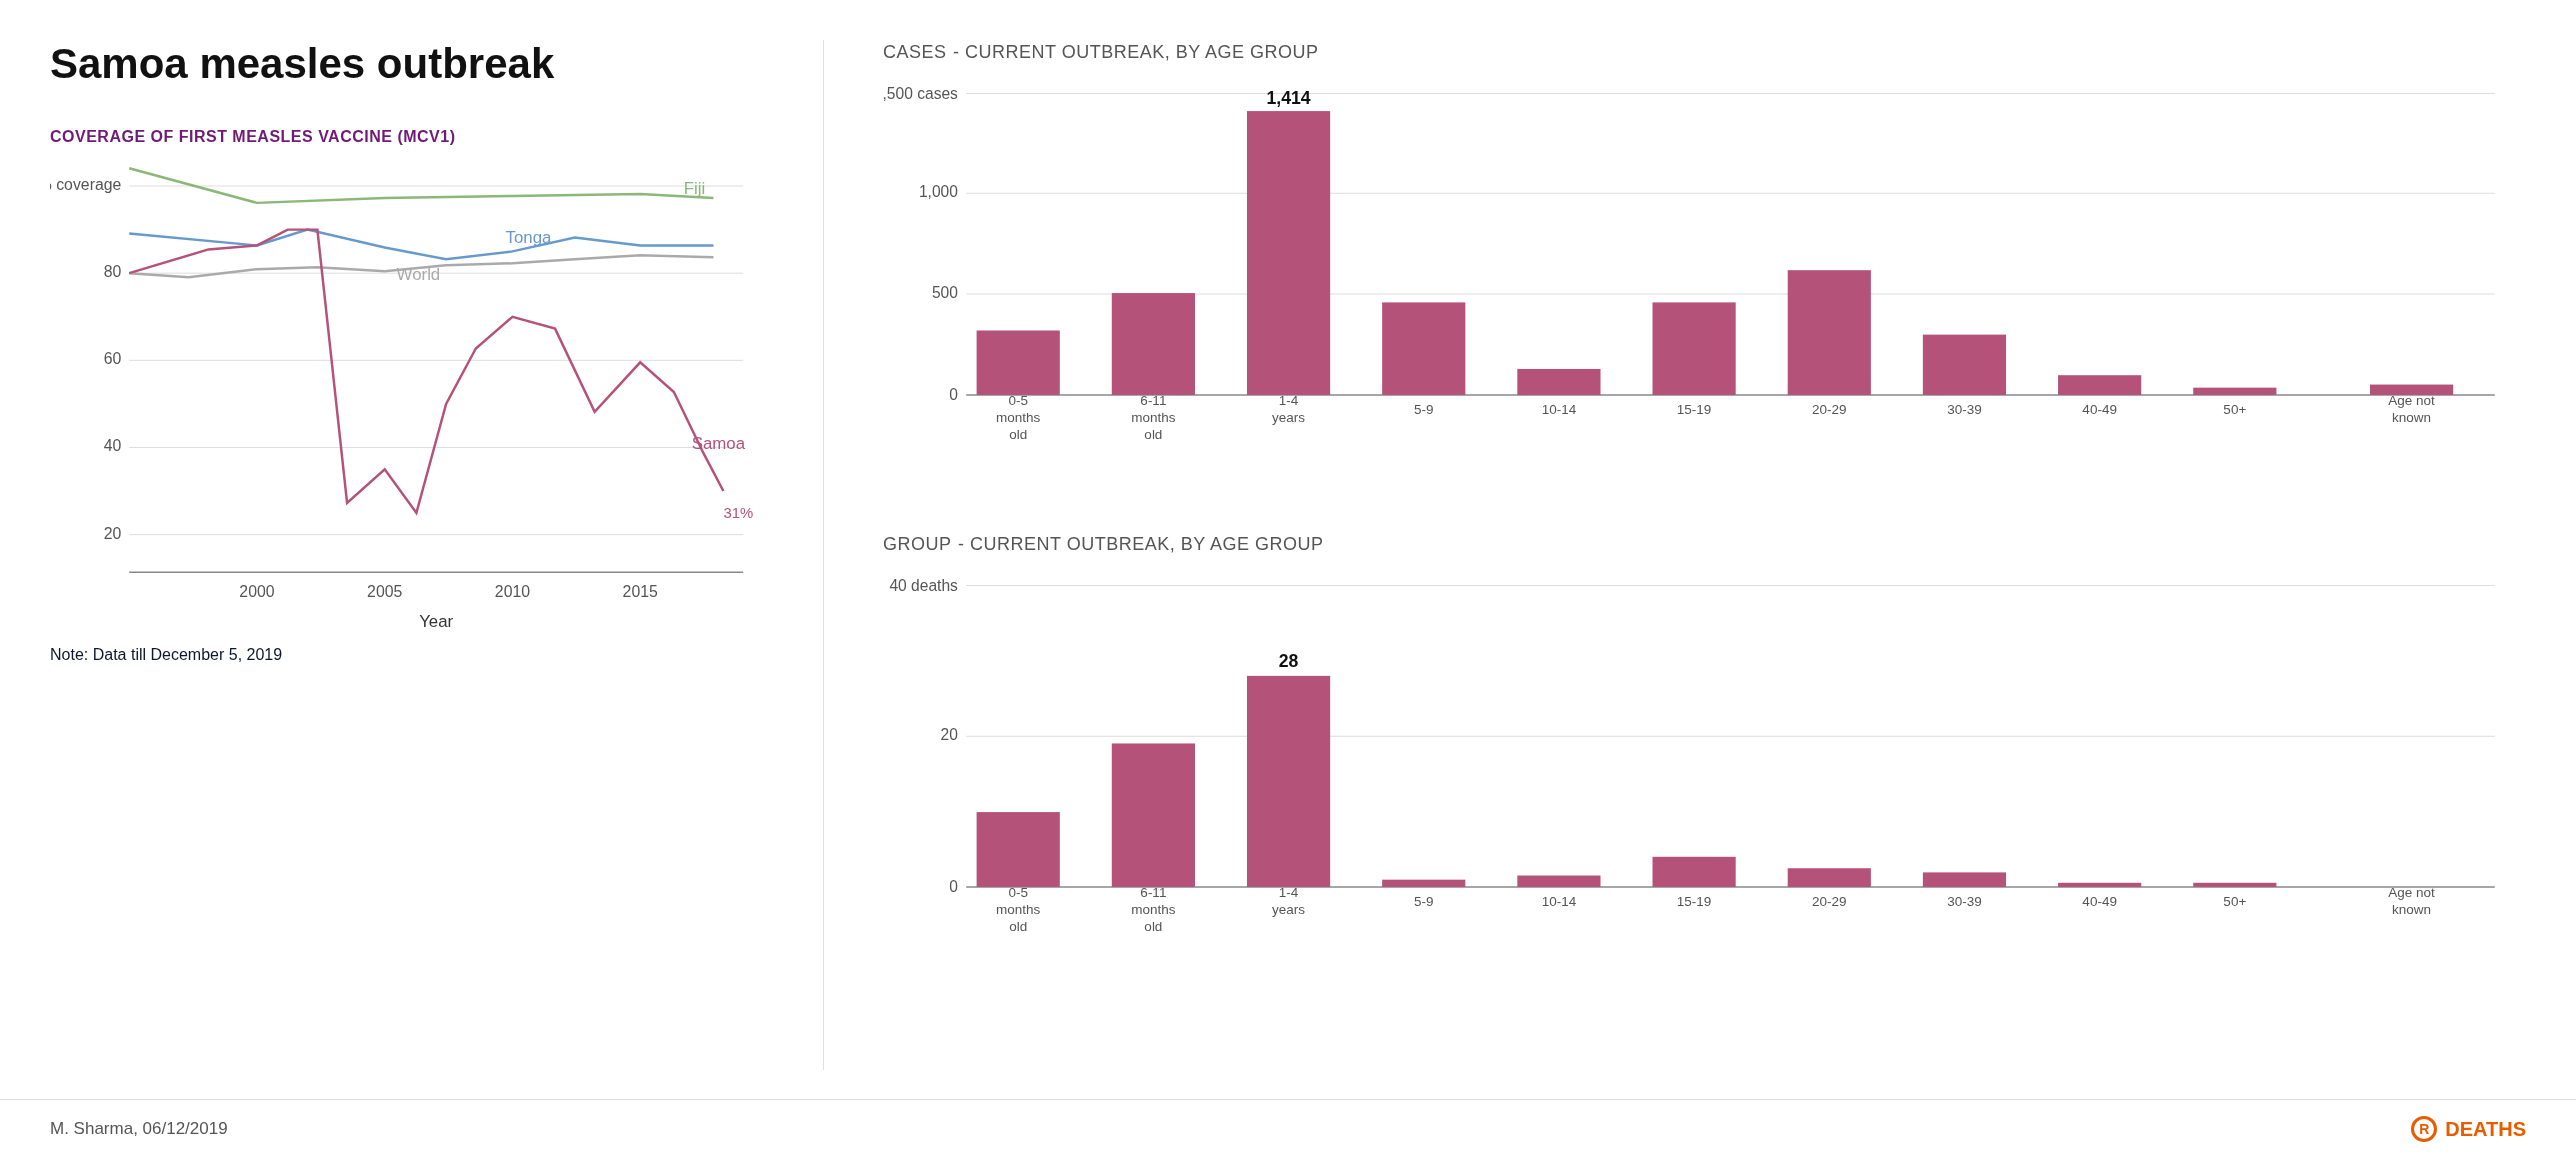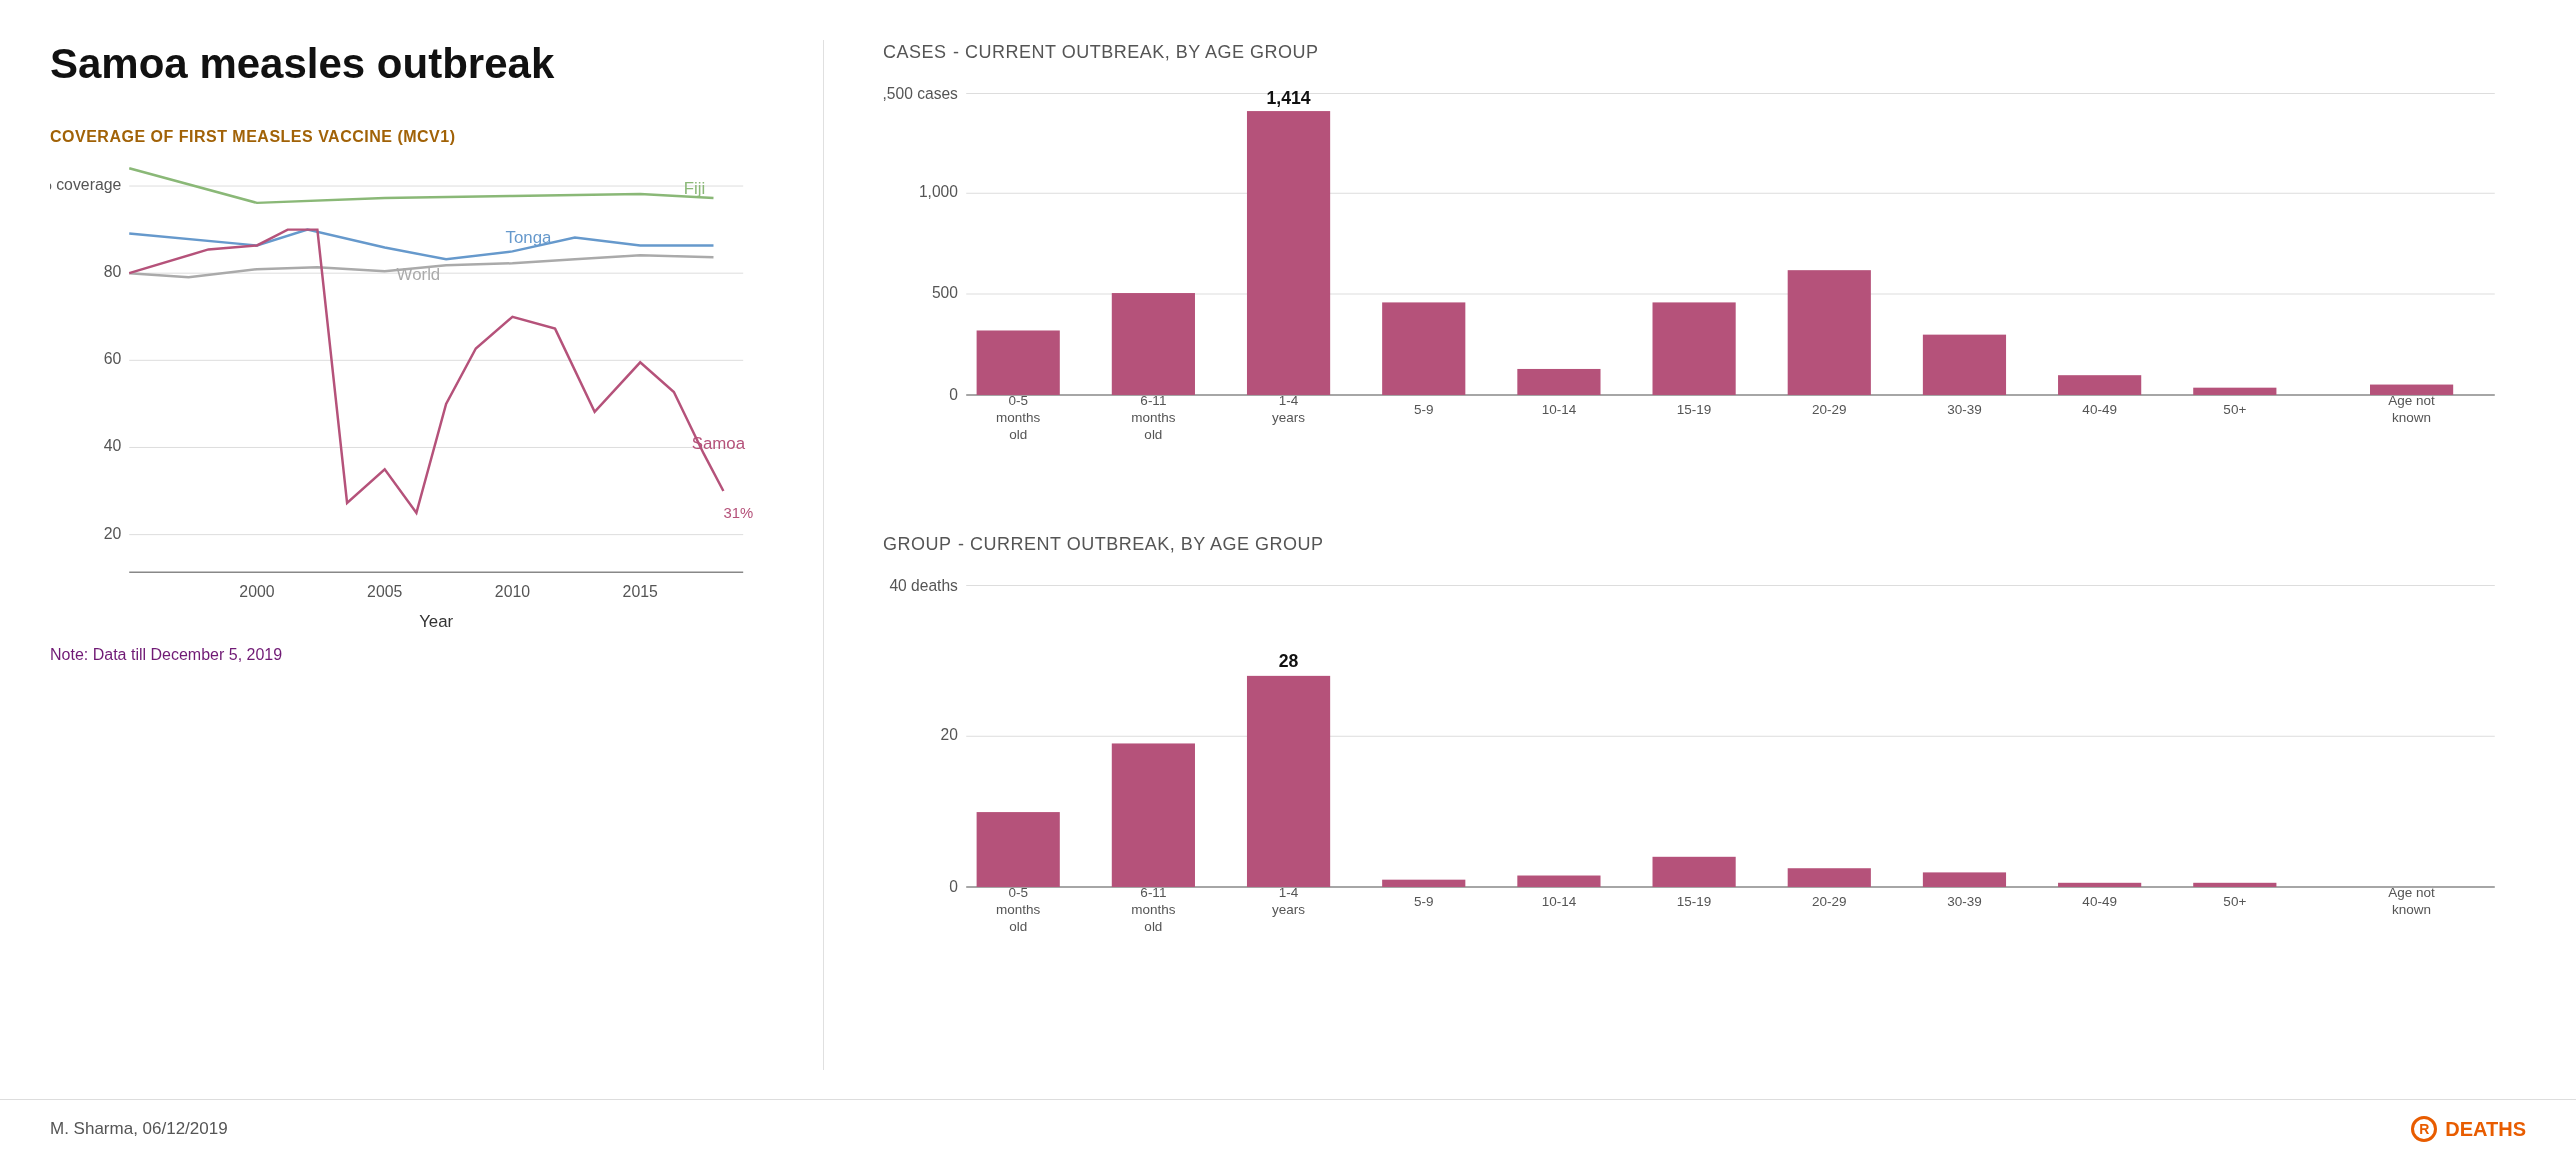--- a/index.html
+++ b/index.html
@@ -32,37 +32,37 @@
     .description {
       font-size: 20px;
       color: #333;
       line-height: 1.5;
       margin-bottom: 40px;
       max-width: 555px;
     }
     .chart-title-small {
       font-size: 16px;
       font-weight: bold;
-      color: #a16207;
+      color: #701a75;
       letter-spacing: 0.5px;
       margin-bottom: 10px;
     }
     .line-chart-container {
       position: relative;
       width: 713px;
       height: 476px;
     }
     .line-chart-container svg {
       width: 100%;
       height: 100%;
     }
     .footer-note {
       margin-top: 10px;
       font-size: 16px;
-      color: #701a75;
+      color: #0f172a;
       line-height: 1.6;
     }
 
     
     .right-panel {
       flex: 1;
       padding-left: 59px;
       border-left: 1px solid #e0e0e0;
     }
     .bar-chart-section {

